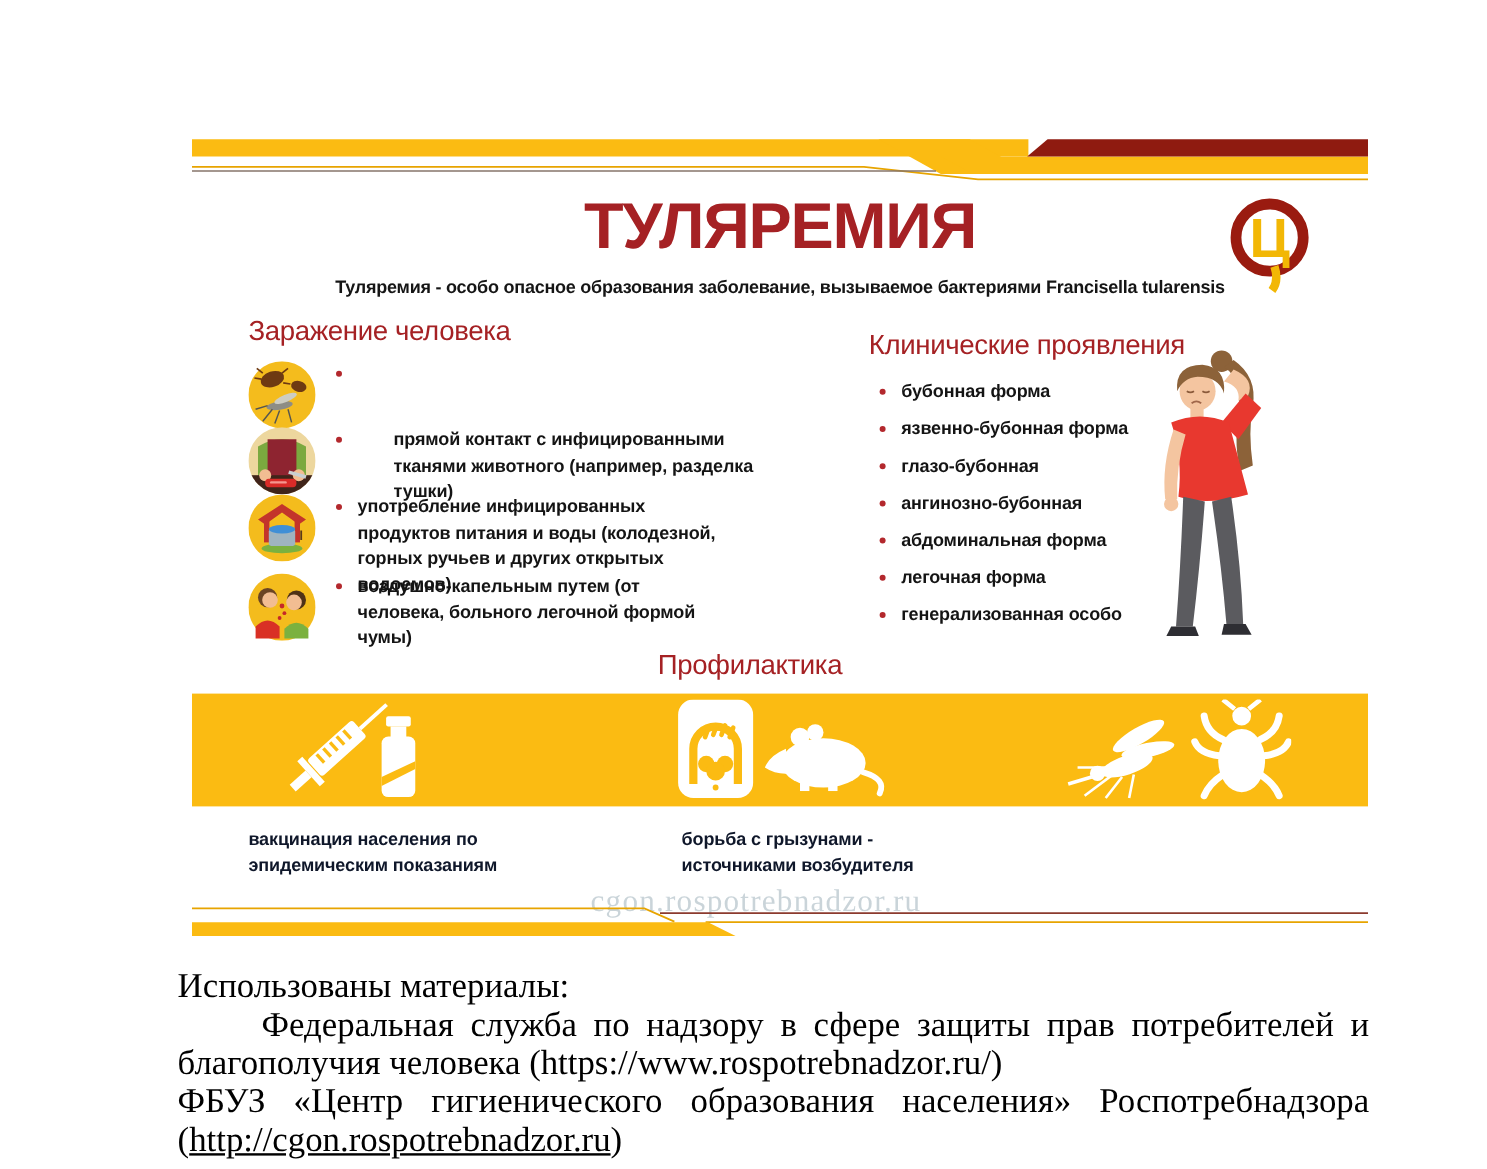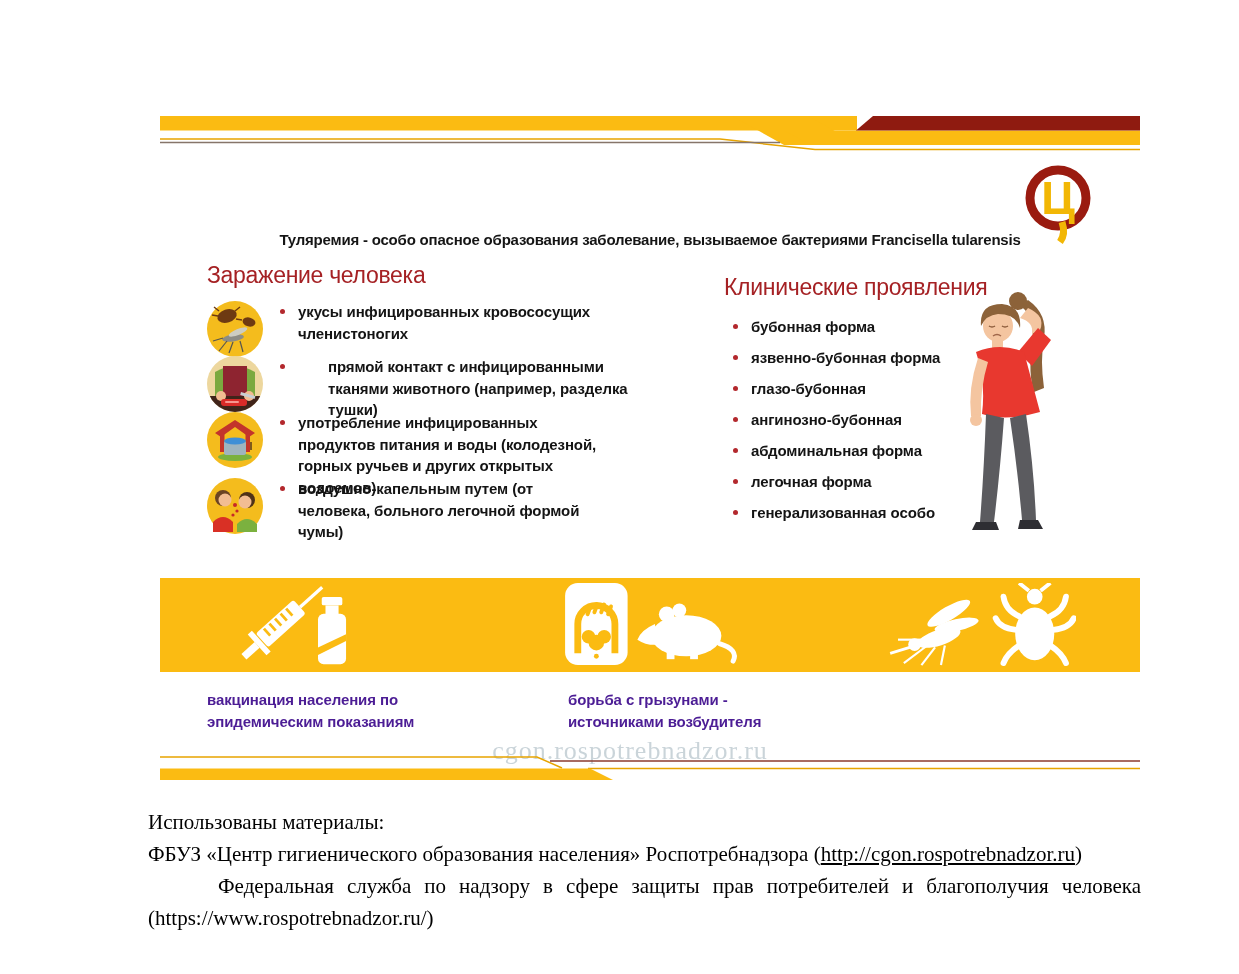--- a/index.html
+++ b/index.html
@@ -10,24 +10,24 @@
          color:#A52124;letter-spacing:-1px;}
   .subtitle{left:160px;top:231px;width:980px;text-align:center;font-size:15px;font-weight:700;
             color:#151515;letter-spacing:-0.2px;}
   .sec-head{font-size:23px;font-weight:400;color:#A52124;letter-spacing:-0.3px;white-space:nowrap;}
   .item-row{display:flex;align-items:flex-start;}
   .icon-circ{flex:none;}
   .dot{width:5px;height:5px;border-radius:50%;background:#B3282D;flex:none;margin-top:8px;margin-right:13px;}
   .itext{font-size:15px;font-weight:700;line-height:21.5px;color:#141414;letter-spacing:-0.1px;}
   .clin-row{display:flex;align-items:flex-start;height:21px;margin-bottom:10px;}
   .banner{left:160px;top:578px;width:980px;height:94px;background:#FBBB12;}
-  .caption{font-size:15px;font-weight:700;line-height:22px;color:#4c1d95;letter-spacing:-0.1px;}
+  .caption{font-size:15px;font-weight:700;line-height:22px;color:#0f172a;letter-spacing:-0.1px;}
   .watermark{left:160px;top:736px;width:940px;text-align:center;font-family:"Liberation Serif",serif;
              font-size:26px;color:#AEBEC6;opacity:0.65;letter-spacing:1px;}
-  .footer{left:148px;top:806px;width:993px;font-family:"Liberation Serif",serif;font-size:21px;
+  .footer{left:148px;top:806px;width:993px;font-family:"Liberation Serif",serif;font-size:29px;
           line-height:32px;color:#000;}
   .footer p{margin:0;}
   .footer .just{text-align:justify;}
   .footer .indent{text-indent:70px;}
   .footer a{color:#000;text-decoration:underline;}
 </style>
 </head>
 <body>
 
 <div id="canvas">
@@ -40,20 +40,21 @@
     <path d="M0,27 H560 L655,37.5 H980" fill="none" stroke="#E7A400" stroke-width="1.5"></path>
     <path d="M0,30.5 H620" fill="none" stroke="#86756A" stroke-width="1.3"></path>
   </svg>
 
   <svg class="abs" style="left:1016px;top:160px;" width="84" height="88" viewBox="0 0 84 88">
     <circle cx="42" cy="38" r="28" fill="none" stroke="#9A1B10" stroke-width="9"></circle>
     <text x="42" y="54" text-anchor="middle" font-family="Liberation Sans, sans-serif" font-size="46" font-weight="bold" fill="#F2B705">Ц</text>
     <path d="M46,62 q4,12 -2,20" stroke="#F2B705" stroke-width="7" fill="none"></path>
   </svg>
 
+  <div class="abs title">ТУЛЯРЕМИЯ</div>
   <div class="abs subtitle">Туляремия - особо опасное образования заболевание, вызываемое бактериями Francisella tularensis</div>
 
   <div class="abs sec-head" style="left:207px;top:262px;">Заражение человека</div>
 
   <div class="abs item-row" style="left:207px;top:301px;">
     <svg class="icon-circ" width="56" height="56" viewBox="0 0 56 56">
       <circle cx="28" cy="28" r="28" fill="#F4BC1D"></circle>
       <ellipse cx="20" cy="15" rx="10" ry="6.5" fill="#6E3A12" transform="rotate(-18 20 15)"></ellipse>
       <g stroke="#6E3A12" stroke-width="1.4">
         <line x1="12" y1="10" x2="7" y2="6"></line>
@@ -65,21 +66,20 @@
       <ellipse cx="26" cy="37" rx="11" ry="3.5" fill="#8D8D85" transform="rotate(-8 26 37)"></ellipse>
       <ellipse cx="31" cy="31" rx="10" ry="3" fill="#CDCDC2" transform="rotate(-22 31 31)"></ellipse>
       <g stroke="#555550" stroke-width="1.2">
         <line x1="20" y1="40" x2="12" y2="50"></line>
           <line x1="26" y1="41" x2="22" y2="52"></line>
         <line x1="33" y1="40" x2="36" y2="51"></line>
           <line x1="16" y1="37" x2="6" y2="40"></line>
       </g>
     </svg>
     <span class="dot" style="margin-left:17px;"></span>
-    <div class="itext" style="width:300px;">укусы инфицированных кровососущих членистоногих</div>
   </div>
 
   <div class="abs item-row" style="left:207px;top:356px;">
     <svg class="icon-circ" width="56" height="56" viewBox="0 0 56 56">
       <clipPath id="mc">
           <circle cx="28" cy="28" r="28"></circle>
         </clipPath>
       <g clip-path="url(#mc)">
         <rect width="56" height="56" fill="#EDD79E"></rect>
         <path d="M8,16 Q28,4 48,16 V42 H8 z" fill="#7BA93F"></path>
@@ -173,20 +173,21 @@
     <path d="M70,62 L90,38 L103,50 L84,76 z" fill="#E8382F"></path>
     <path d="M28,62 Q52,52 76,62 L92,122 Q58,132 34,124 Q38,92 28,62 z" fill="#E8382F"></path>
     <path d="M30,68 Q20,98 23,126 L33,126 Q32,98 40,72 z" fill="#F4C5A0"></path>
     <circle cx="28" cy="130" r="6" fill="#F4C5A0"></circle>
     <path d="M38,124 Q36,180 32,232 L46,232 Q52,182 56,128 z" fill="#5B5B5F"></path>
     <path d="M62,128 Q70,182 74,230 L88,230 Q86,178 78,124 z" fill="#5B5B5F"></path>
     <path d="M28,232 h20 l3,8 h-27 z" fill="#2E2E33"></path>
     <path d="M72,230 h18 l5,9 h-25 z" fill="#2E2E33"></path>
   </svg>
 
+  <div class="abs sec-head" style="left:160px;top:541px;width:930px;text-align:center;white-space:normal;">Профилактика</div>
 
   <div class="abs banner">
     <svg class="abs" style="left:62px;top:4px;" width="135" height="86" viewBox="0 0 135 92">
       <g transform="rotate(-42 55 50)">
         <rect x="88" y="47" width="32" height="3.5" fill="#fff"></rect>
         <rect x="34" y="38" width="54" height="20" rx="3" fill="#fff"></rect>
         <g stroke="#FBBB12" stroke-width="3">
           <line x1="44" y1="40" x2="44" y2="50"></line>
             <line x1="52" y1="40" x2="52" y2="50"></line>
           <line x1="60" y1="40" x2="60" y2="50"></line>
@@ -261,17 +262,17 @@
 
   <svg class="abs" style="left:160px;top:752px;" width="980" height="32" viewBox="0 0 980 32">
     <path d="M0,5 H377 L402,16" fill="none" stroke="#E7A400" stroke-width="1.5"></path>
     <path d="M390,9 H980" fill="none" stroke="#8B3A2E" stroke-width="1.5"></path>
     <path d="M428,16.5 H980" fill="none" stroke="#E7A400" stroke-width="1.5"></path>
     <polygon points="0,16.5 430,16.5 453,28 0,28" fill="#FBBB12"></polygon>
   </svg>
 
   <div class="abs footer">
     <p>Использованы материалы:</p>
+    <p class="just indent">Федеральная служба по надзору в сфере защиты прав потребителей и благополучия человека (https://www.rospotrebnadzor.ru/)</p>
     <p class="just"><span>ФБУЗ «Центр гигиенического образования населения» Роспотребнадзора</span><span> (</span><a href="#">http://cgon.rospotrebnadzor.ru</a><span>)</span></p>
-    <p class="just indent">Федеральная служба по надзору в сфере защиты прав потребителей и благополучия человека (https://www.rospotrebnadzor.ru/)</p>
   </div>
 
 </div>
 
 </body></html>

